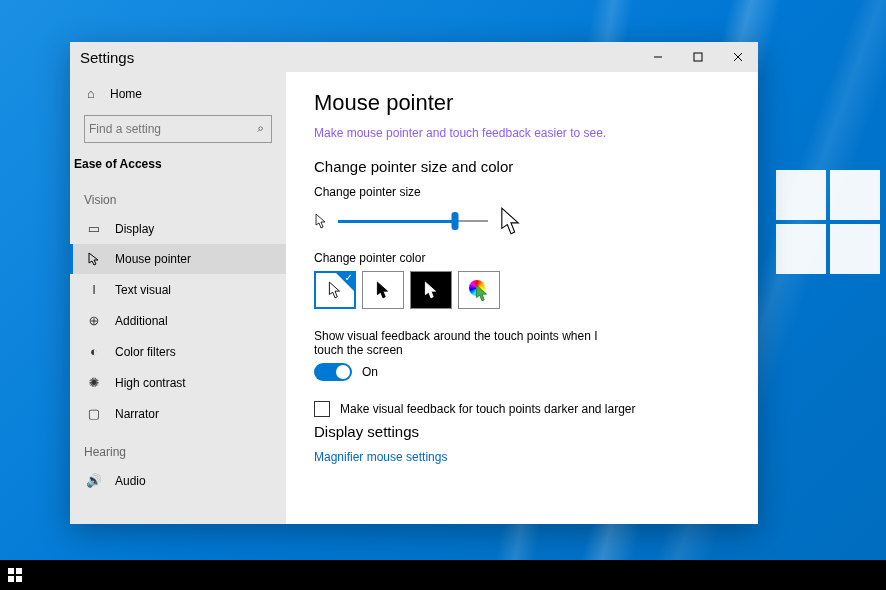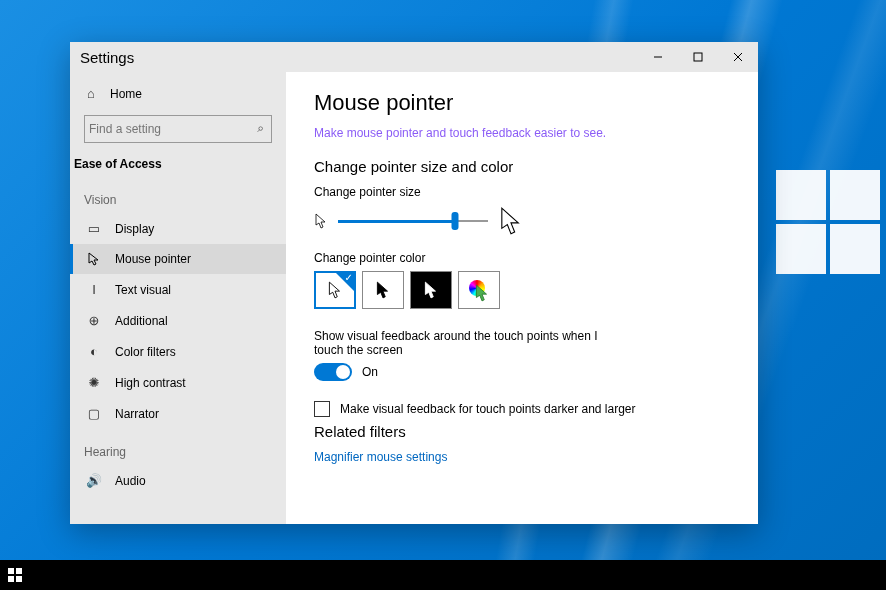--- a/index.html
+++ b/index.html
@@ -322,21 +322,21 @@
         <div class="toggle">
           <div class="toggle-knob"></div>
         </div>
         <span style="font-size:12px">On</span>
       </div>
       <div class="checkbox-row">
         <div class="checkbox"></div>
         <span>Make visual feedback for touch points darker and larger</span>
       </div>
 
-      <h2>Related filters</h2>
+      <h2>Display settings</h2>
       <div class="link">Magnifier mouse settings</div>
     </div>
   </div>
 </div>
 
 <div class="taskbar">
   <div class="taskbar-start">
     <div class="start-icon">
       <span style="left:0;top:0"></span>
         <span style="left:8px;top:0"></span>

